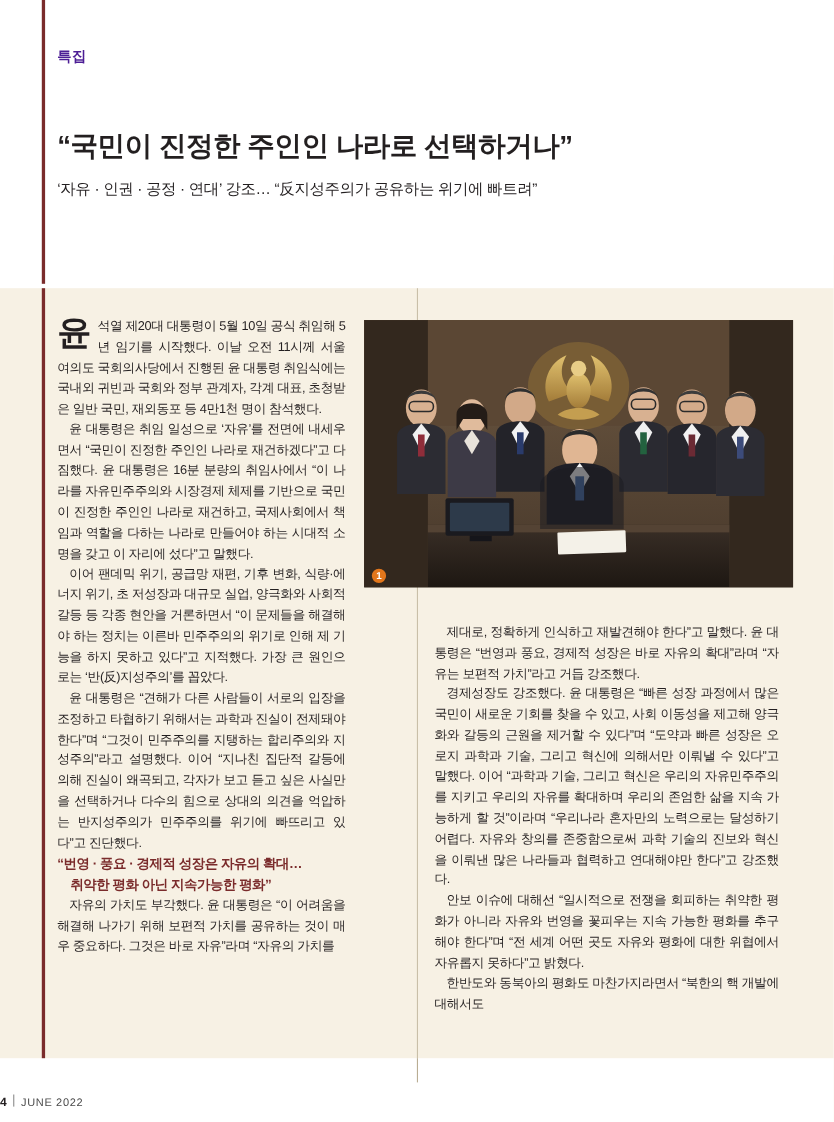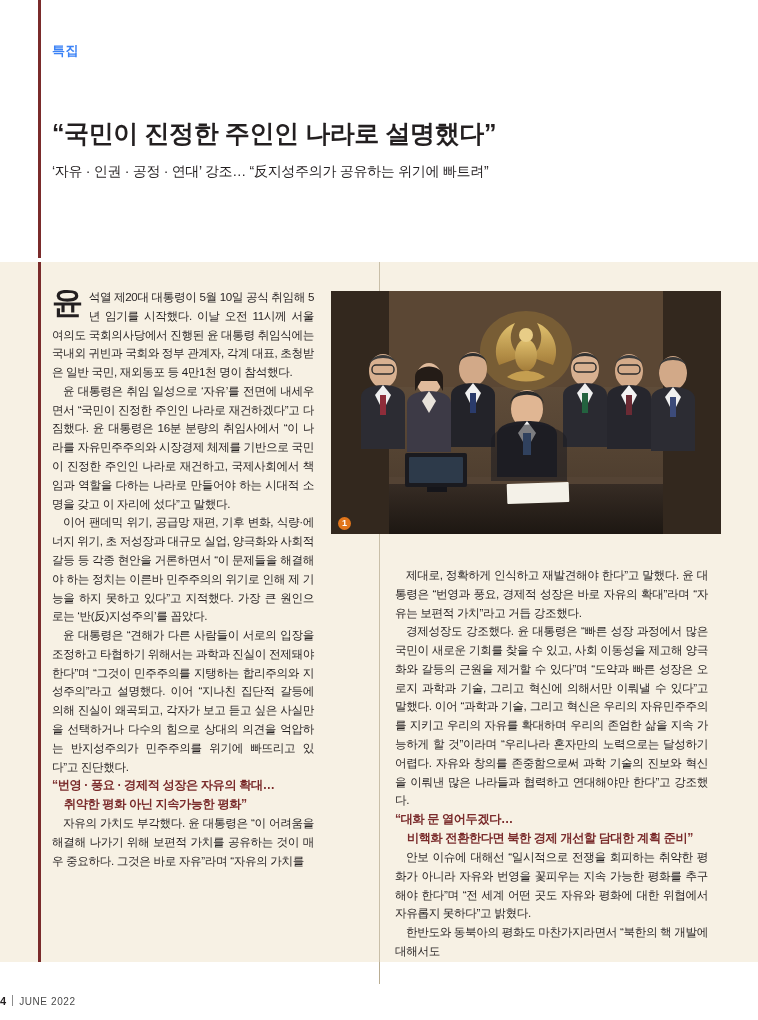--- a/index.html
+++ b/index.html
@@ -27,21 +27,21 @@
     width: 3px;
     height: 258px;
     background: #7a2b2b;
   }
   .kicker {
     position: absolute;
     left: 52px;
     top: 42px;
     font-size: 13px;
     font-weight: bold;
-    color: #3b82f6;
+    color: #4c1d95;
     letter-spacing: 0.5px;
   }
 
   
   .headline-wrap {
     position: absolute;
     left: 52px;
     top: 112px;
     width: 670px;
   }
@@ -215,21 +215,21 @@
 </style>
 </head>
 <body>
 
 <div class="page">
 
   <div class="left-rule"></div>
   <div class="kicker">특집</div>
 
   <div class="headline-wrap">
-    <div class="headline2">“국민이 진정한 주인인 나라로 설명했다”</div>
+    <div class="headline2">“국민이 진정한 주인인 나라로 선택하거나”</div>
     <div class="subhead">‘자유 · 인권 · 공정 · 연대’ 강조… “反지성주의가 공유하는 위기에 빠트려”</div>
   </div>
 
   <div class="body-bg"></div>
   <div class="body-left-rule"></div>
   <div class="center-rule"></div>
 
   <div class="photo">
     <svg width="390" height="243" viewBox="0 0 390 243" xmlns="http://www.w3.org/2000/svg" aria-hidden="true">
       <defs>
@@ -348,24 +348,20 @@
     <p class="subtitle-red noind">
       <span>“번영 · 풍요 · 경제적 성장은 자유의 확대…</span>
       <span class="l2">취약한 평화 아닌 지속가능한 평화”</span>
     </p>
     <p>자유의 가치도 부각했다. 윤 대통령은 “이 어려움을 해결해 나가기 위해 보편적 가치를 공유하는 것이 매우 중요하다. 그것은 바로 자유”라며 “자유의 가치를</p>
   </div>
 
   <div class="col col-right">
     <p>제대로, 정확하게 인식하고 재발견해야 한다”고 말했다. 윤 대통령은 “번영과 풍요, 경제적 성장은 바로 자유의 확대”라며 “자유는 보편적 가치”라고 거듭 강조했다.</p>
     <p>경제성장도 강조했다. 윤 대통령은 “빠른 성장 과정에서 많은 국민이 새로운 기회를 찾을 수 있고, 사회 이동성을 제고해 양극화와 갈등의 근원을 제거할 수 있다”며 “도약과 빠른 성장은 오로지 과학과 기술, 그리고 혁신에 의해서만 이뤄낼 수 있다”고 말했다. 이어 “과학과 기술, 그리고 혁신은 우리의 자유민주주의를 지키고 우리의 자유를 확대하며 우리의 존엄한 삶을 지속 가능하게 할 것”이라며 “우리나라 혼자만의 노력으로는 달성하기 어렵다. 자유와 창의를 존중함으로써 과학 기술의 진보와 혁신을 이뤄낸 많은 나라들과 협력하고 연대해야만 한다”고 강조했다.</p>
-    <p class="subtitle-red noind">
-      <span>“대화 문 열어두겠다…</span>
-      <span class="l2">비핵화 전환한다면 북한 경제 개선할 담대한 계획 준비”</span>
-    </p>
     <p>안보 이슈에 대해선 “일시적으로 전쟁을 회피하는 취약한 평화가 아니라 자유와 번영을 꽃피우는 지속 가능한 평화를 추구해야 한다”며 “전 세계 어떤 곳도 자유와 평화에 대한 위협에서 자유롭지 못하다”고 밝혔다.</p>
     <p>한반도와 동북아의 평화도 마찬가지라면서 “북한의 핵 개발에 대해서도</p>
   </div>
 
   <div class="footer-rule"></div>
   <div class="footer-inner">
     <span class="footer-page">4</span><span class="footer-sep"></span><span class="footer-date">JUNE 2022</span>
   </div>
 
 </div>

